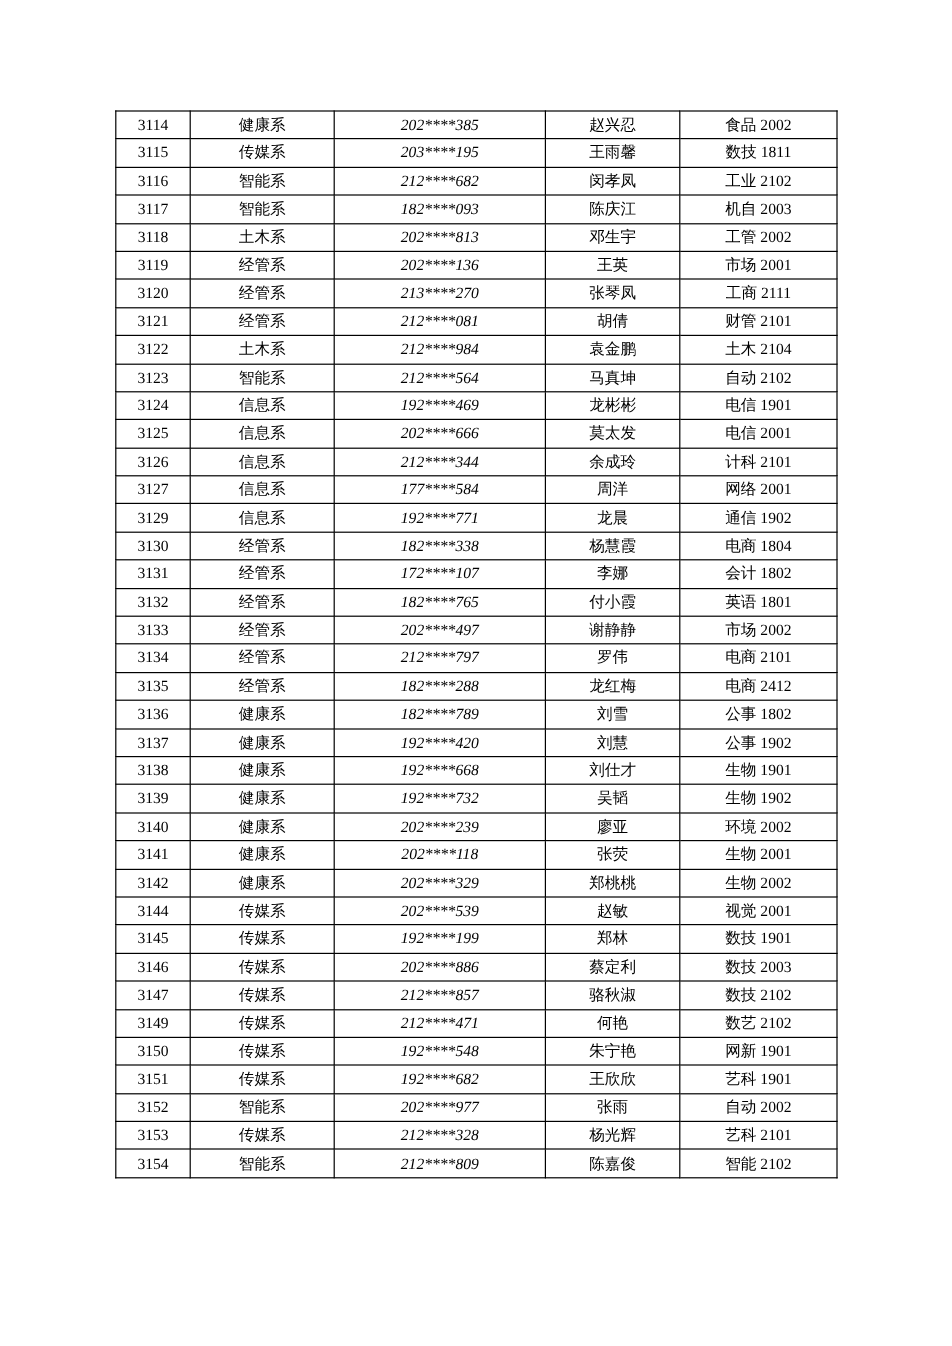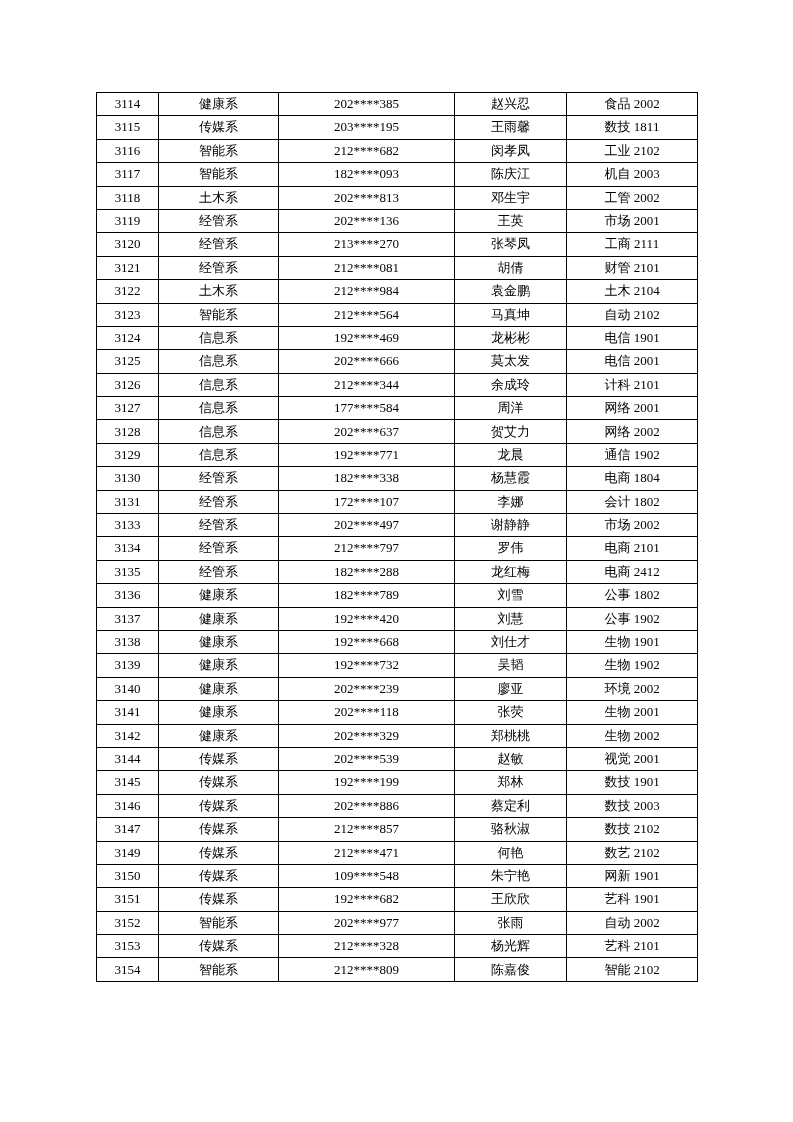--- a/index.html
+++ b/index.html
@@ -36,21 +36,21 @@
     white-space: nowrap;
     overflow: hidden;
   }
   col.c-id    { width: 62px; }
   col.c-dept  { width: 120px; }
   col.c-num   { width: 176px; }
   col.c-name  { width: 112px; }
   col.c-class { width: 131px; }
 
   td.col-id { font-family: "Liberation Serif", serif; }
-  td.col-num { font-family: "Liberation Serif", serif; letter-spacing: 0px; }
+  td.col-num { font-family: "Liberation Serif", serif; letter-spacing: 0px; font-style: italic; }
 </style>
 </head>
 <body>
 
 <div class="page">
   <table class="roster">
     <colgroup>
       <col class="c-id">
       <col class="c-dept">
       <col class="c-num">
@@ -150,27 +150,20 @@
           <td class="col-class">计科 2101</td>
         </tr>
         <tr>
           <td class="col-id">3127</td>
           <td class="col-dept">信息系</td>
           <td class="col-num">177****584</td>
           <td class="col-name">周洋</td>
           <td class="col-class">网络 2001</td>
         </tr>
         <tr>
-          <td class="col-id">3128</td>
-          <td class="col-dept">信息系</td>
-          <td class="col-num">202****637</td>
-          <td class="col-name">贺艾力</td>
-          <td class="col-class">网络 2002</td>
-        </tr>
-        <tr>
           <td class="col-id">3129</td>
           <td class="col-dept">信息系</td>
           <td class="col-num">192****771</td>
           <td class="col-name">龙晨</td>
           <td class="col-class">通信 1902</td>
         </tr>
         <tr>
           <td class="col-id">3130</td>
           <td class="col-dept">经管系</td>
           <td class="col-num">182****338</td>
@@ -178,20 +171,27 @@
           <td class="col-class">电商 1804</td>
         </tr>
         <tr>
           <td class="col-id">3131</td>
           <td class="col-dept">经管系</td>
           <td class="col-num">172****107</td>
           <td class="col-name">李娜</td>
           <td class="col-class">会计 1802</td>
         </tr>
         <tr>
+          <td class="col-id">3132</td>
+          <td class="col-dept">经管系</td>
+          <td class="col-num">182****765</td>
+          <td class="col-name">付小霞</td>
+          <td class="col-class">英语 1801</td>
+        </tr>
+        <tr>
           <td class="col-id">3133</td>
           <td class="col-dept">经管系</td>
           <td class="col-num">202****497</td>
           <td class="col-name">谢静静</td>
           <td class="col-class">市场 2002</td>
         </tr>
         <tr>
           <td class="col-id">3134</td>
           <td class="col-dept">经管系</td>
           <td class="col-num">212****797</td>
@@ -285,21 +285,21 @@
         <tr>
           <td class="col-id">3149</td>
           <td class="col-dept">传媒系</td>
           <td class="col-num">212****471</td>
           <td class="col-name">何艳</td>
           <td class="col-class">数艺 2102</td>
         </tr>
         <tr>
           <td class="col-id">3150</td>
           <td class="col-dept">传媒系</td>
-          <td class="col-num">109****548</td>
+          <td class="col-num">192****548</td>
           <td class="col-name">朱宁艳</td>
           <td class="col-class">网新 1901</td>
         </tr>
         <tr>
           <td class="col-id">3151</td>
           <td class="col-dept">传媒系</td>
           <td class="col-num">192****682</td>
           <td class="col-name">王欣欣</td>
           <td class="col-class">艺科 1901</td>
         </tr>

